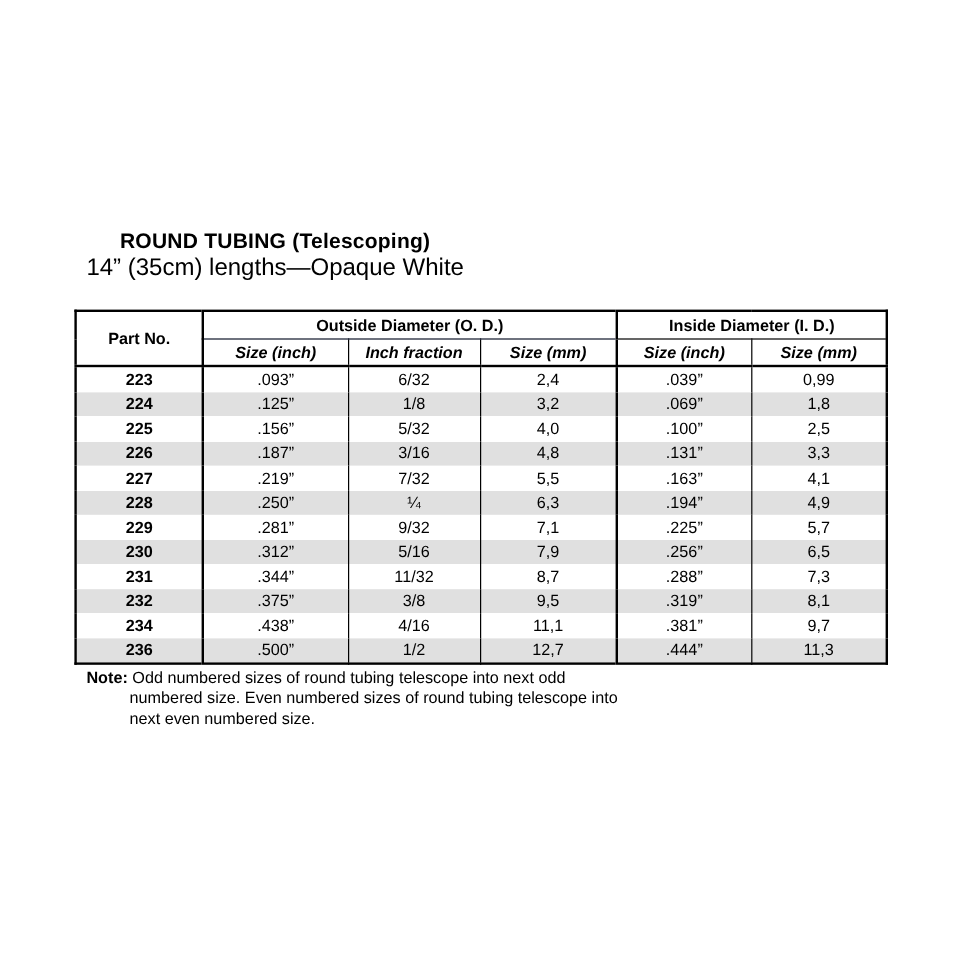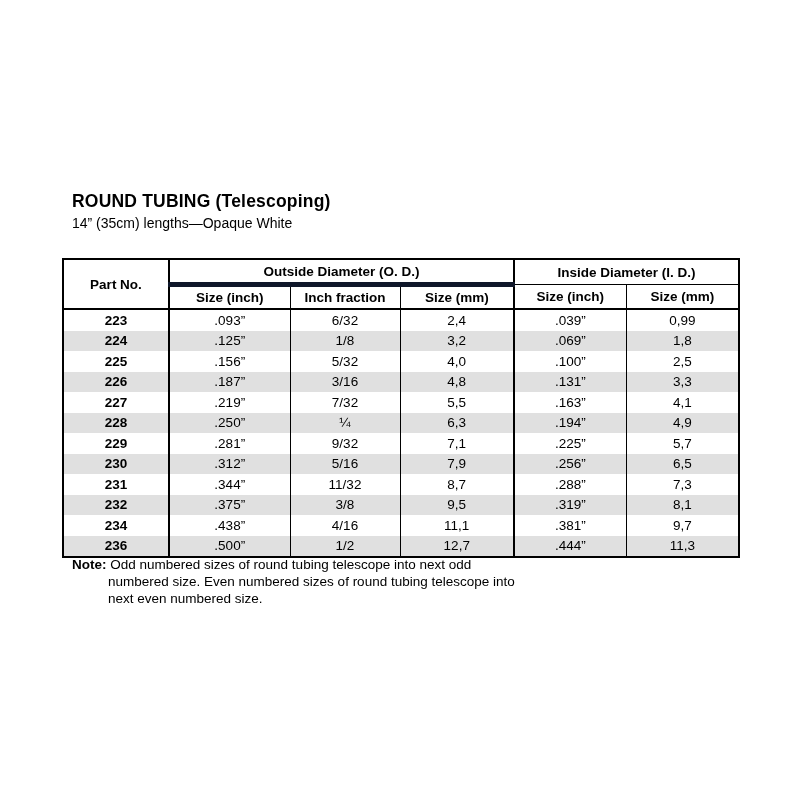--- a/index.html
+++ b/index.html
@@ -11,29 +11,30 @@
     font-family: "Liberation Sans", sans-serif;
     color: #000;
     position: relative;
     overflow: hidden;
   }
 
   .title-block {
     position: absolute;
     left: 72px;
     top: 191px;
+    text-align: center;
   }
   .title-block h1 {
     margin: 0 0 3px 0;
     font-size: 17.5px;
     font-weight: bold;
     letter-spacing: 0.2px;
   }
   .subtitle {
-    font-size: 14px;
+    font-size: 20px;
     line-height: 17px;
   }
 
   table.tubing-table {
     position: absolute;
     left: 62px;
     top: 258px;
     width: 676px;
     border-collapse: collapse;
     table-layout: fixed;
@@ -54,28 +55,29 @@
   }
   .tubing-table thead tr.group-row th { height: 22px; }
   .tubing-table thead tr.sub-row th  { height: 21px; }
 
   th.part-header {
     border-right: 2px solid #000;
     border-bottom: 2px solid #000;
   }
   th.group-od {
     border-right: 2px solid #000;
-    border-bottom: 5px solid #0f172a;
+    border-bottom: 1px solid #0f172a;
   }
   th.group-id {
     border-bottom: 1px solid #000;
   }
   tr.sub-row th {
     border-right: 1px solid #000;
     border-bottom: 2px solid #000;
+    font-style: italic;
   }
   tr.sub-row th.sub-od-mm { border-right: 2px solid #000; }
   tr.sub-row th.sub-id-mm { border-right: none; }
 
   .tubing-table tbody td {
     font-size: 13.5px;
     height: 20.5px;
     border-right: 1px solid #000;
   }
   .tubing-table tbody td.cell-part {

